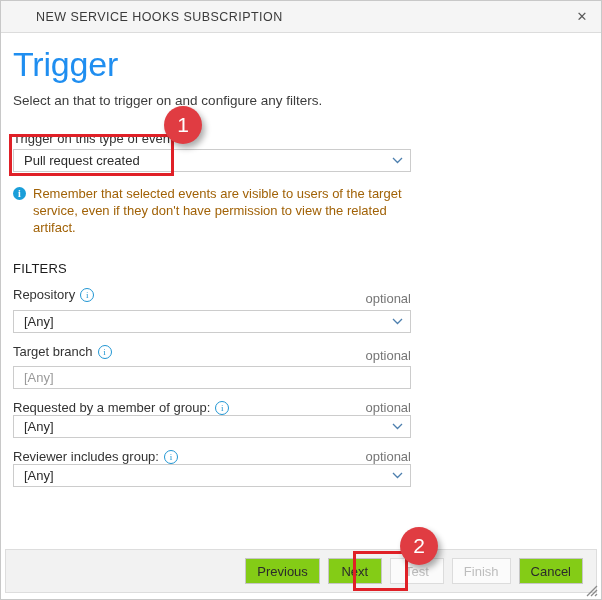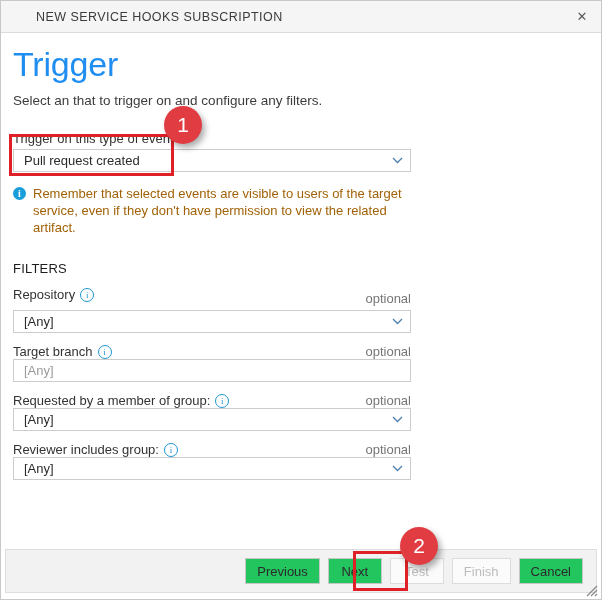--- a/index.html
+++ b/index.html
@@ -191,21 +191,21 @@
     align-items: center;
     justify-content: flex-end;
     padding-right: 13px;
     box-sizing: border-box;
   }
   .btn {
     height: 26px;
     min-width: 54px;
     padding: 0 11px;
     margin-left: 8px;
-    background: #22c55e;
+    background: #84cc16;
     border: 1px solid #c6c6c6;
     font-size: 13px;
     color: #2b2b2b;
     font-family: "Liberation Sans", sans-serif;
     cursor: pointer;
   }
   .btn.disabled {
     color: #bdbdbd;
     background: #fbfbfb;
     border-color: #dcdcdc;
@@ -288,21 +288,21 @@
         <span class="chevron">
           <svg width="11" height="7" viewBox="0 0 11 7">
               <path d="M1 1 L5.5 5.5 L10 1" fill="none" stroke="#4d7fae" stroke-width="1.3"></path>
             </svg>
         </span>
       </div>
     </div>
 
     <div class="filter-row">
       <div class="field-label-row">
-        <span class="field-label" style="margin-bottom:0">
+        <span class="field-label" style="margin-bottom:7px">
           <span>Target branch</span>
           <span class="label-info">i</span>
         </span>
         <span class="optional-tag">optional</span>
       </div>
       <div class="textinput">
         <span class="val placeholder">[Any]</span>
       </div>
     </div>
 

